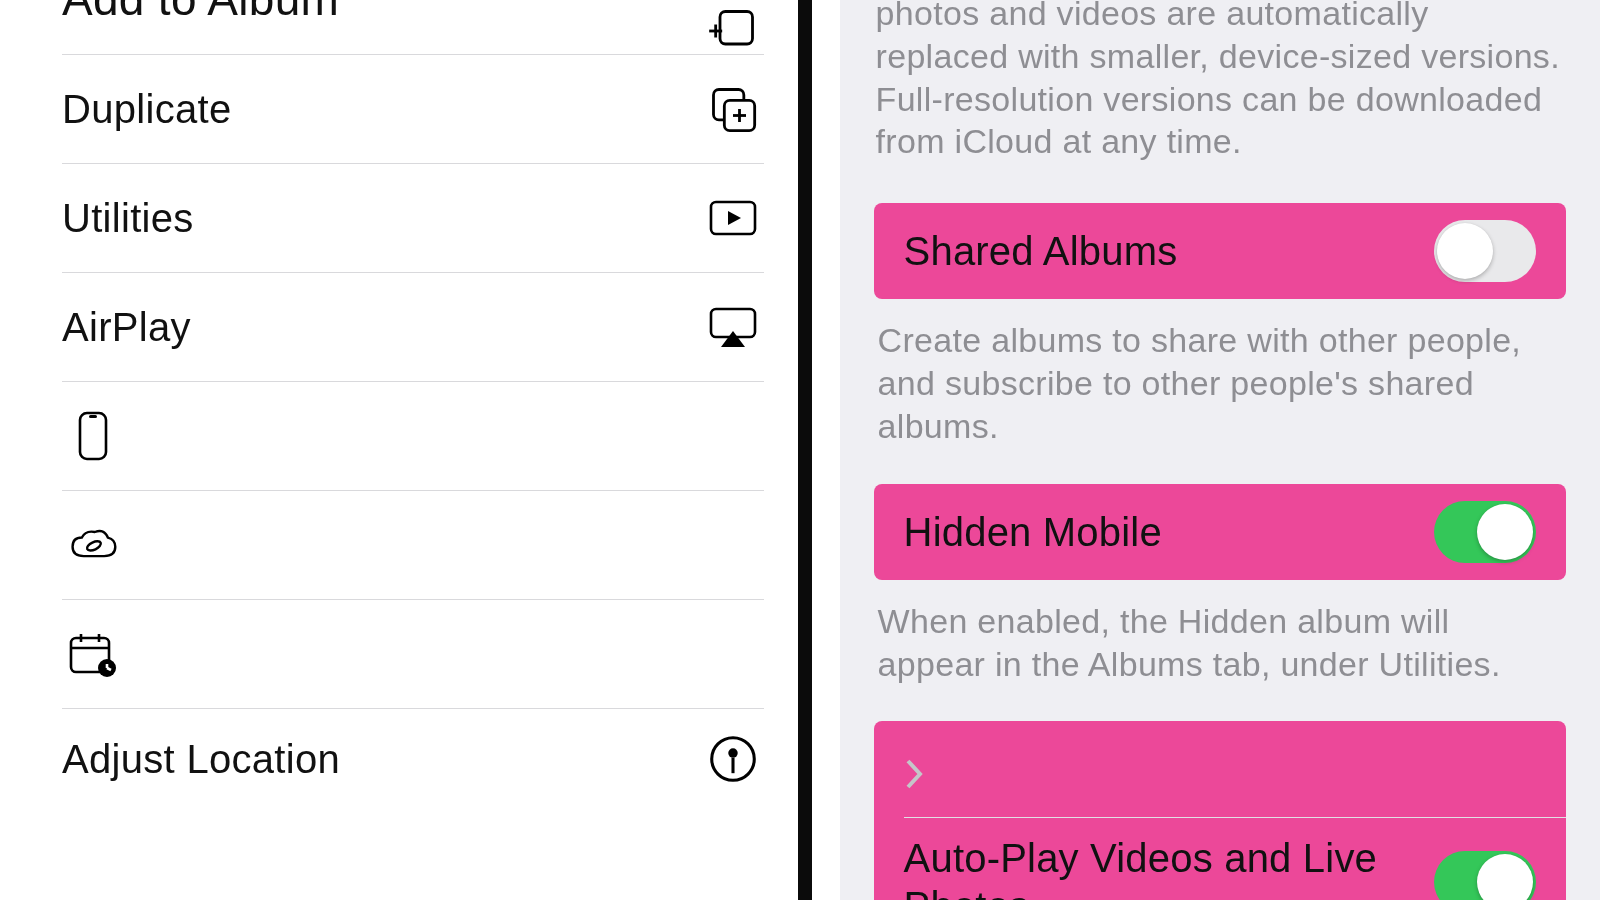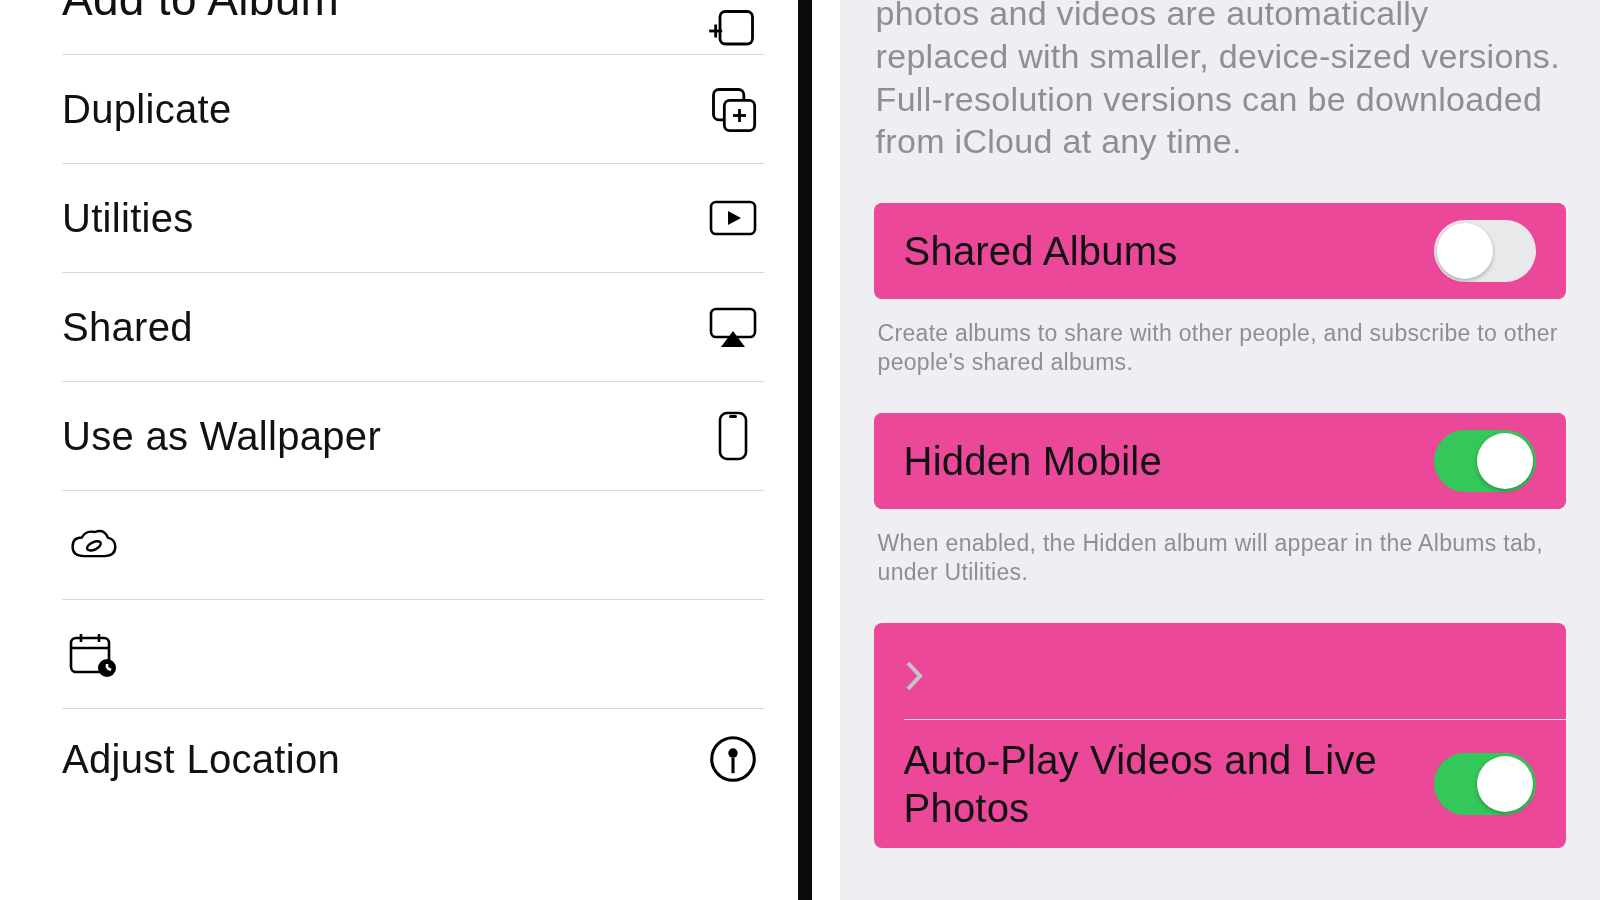--- a/index.html
+++ b/index.html
@@ -30,21 +30,21 @@
   .card {
     background:#ec4899; border-radius:8px; overflow:hidden;
   }
   .card-row {
     display:flex; align-items:center; justify-content:space-between;
     min-height:96px; padding:0 30px;
   }
   .card-sep { height:1px; background:#e1e1e5; margin:0 0 0 30px; }
   .card-label { font-size:40px; color:#111; font-weight:400; letter-spacing:0.2px; line-height:1.2; }
   .card-label.multi { padding:16px 0; }
-  .footer-text { font-size:23px; line-height:1.26; color:#8e8e93; padding:20px 4px 36px 4px; letter-spacing:0.3px; }
+  .footer-text { font-size:34px; line-height:1.26; color:#8e8e93; padding:20px 4px 36px 4px; letter-spacing:0.3px; }
 
   
   .toggle {
     width:102px; height:62px; border-radius:40px; position:relative;
     background:#e9e9eb; transition:none; flex-shrink:0;
   }
   .toggle.on { background:#34c759; }
   .toggle .knob {
     position:absolute; width:56px; height:56px; border-radius:50%;
     background:#ffffff; top:3px; left:3px;
@@ -91,31 +91,30 @@
         <span class="action-label">Utilities</span>
         <span class="action-icon">
           <svg viewBox="0 0 52 40">
               <rect x="4" y="4" width="44" height="32" rx="5"></rect>
               <polygon points="21,13 21,27 34,20" fill="#000" stroke="none"></polygon>
             </svg>
         </span>
       </div>
 
       <div class="action-row">
-        <span class="action-label">Shared</span>
+        <span class="action-label">AirPlay</span>
         <span class="action-icon">
           <svg viewBox="0 0 52 44">
               <rect x="4" y="4" width="44" height="28" rx="5"></rect>
               <polygon points="26,26 14,42 38,42" fill="#000" stroke="none"></polygon>
             </svg>
         </span>
       </div>
 
       <div class="action-row">
-        <span class="action-label">Use as Wallpaper</span>
         <span class="action-icon">
           <svg viewBox="0 0 34 52">
               <rect x="4" y="3" width="26" height="46" rx="7"></rect>
               <rect x="13" y="5" width="8" height="3" rx="1.5" fill="#000" stroke="none"></rect>
             </svg>
         </span>
       </div>
 
       <div class="action-row">
         <span class="action-icon">

